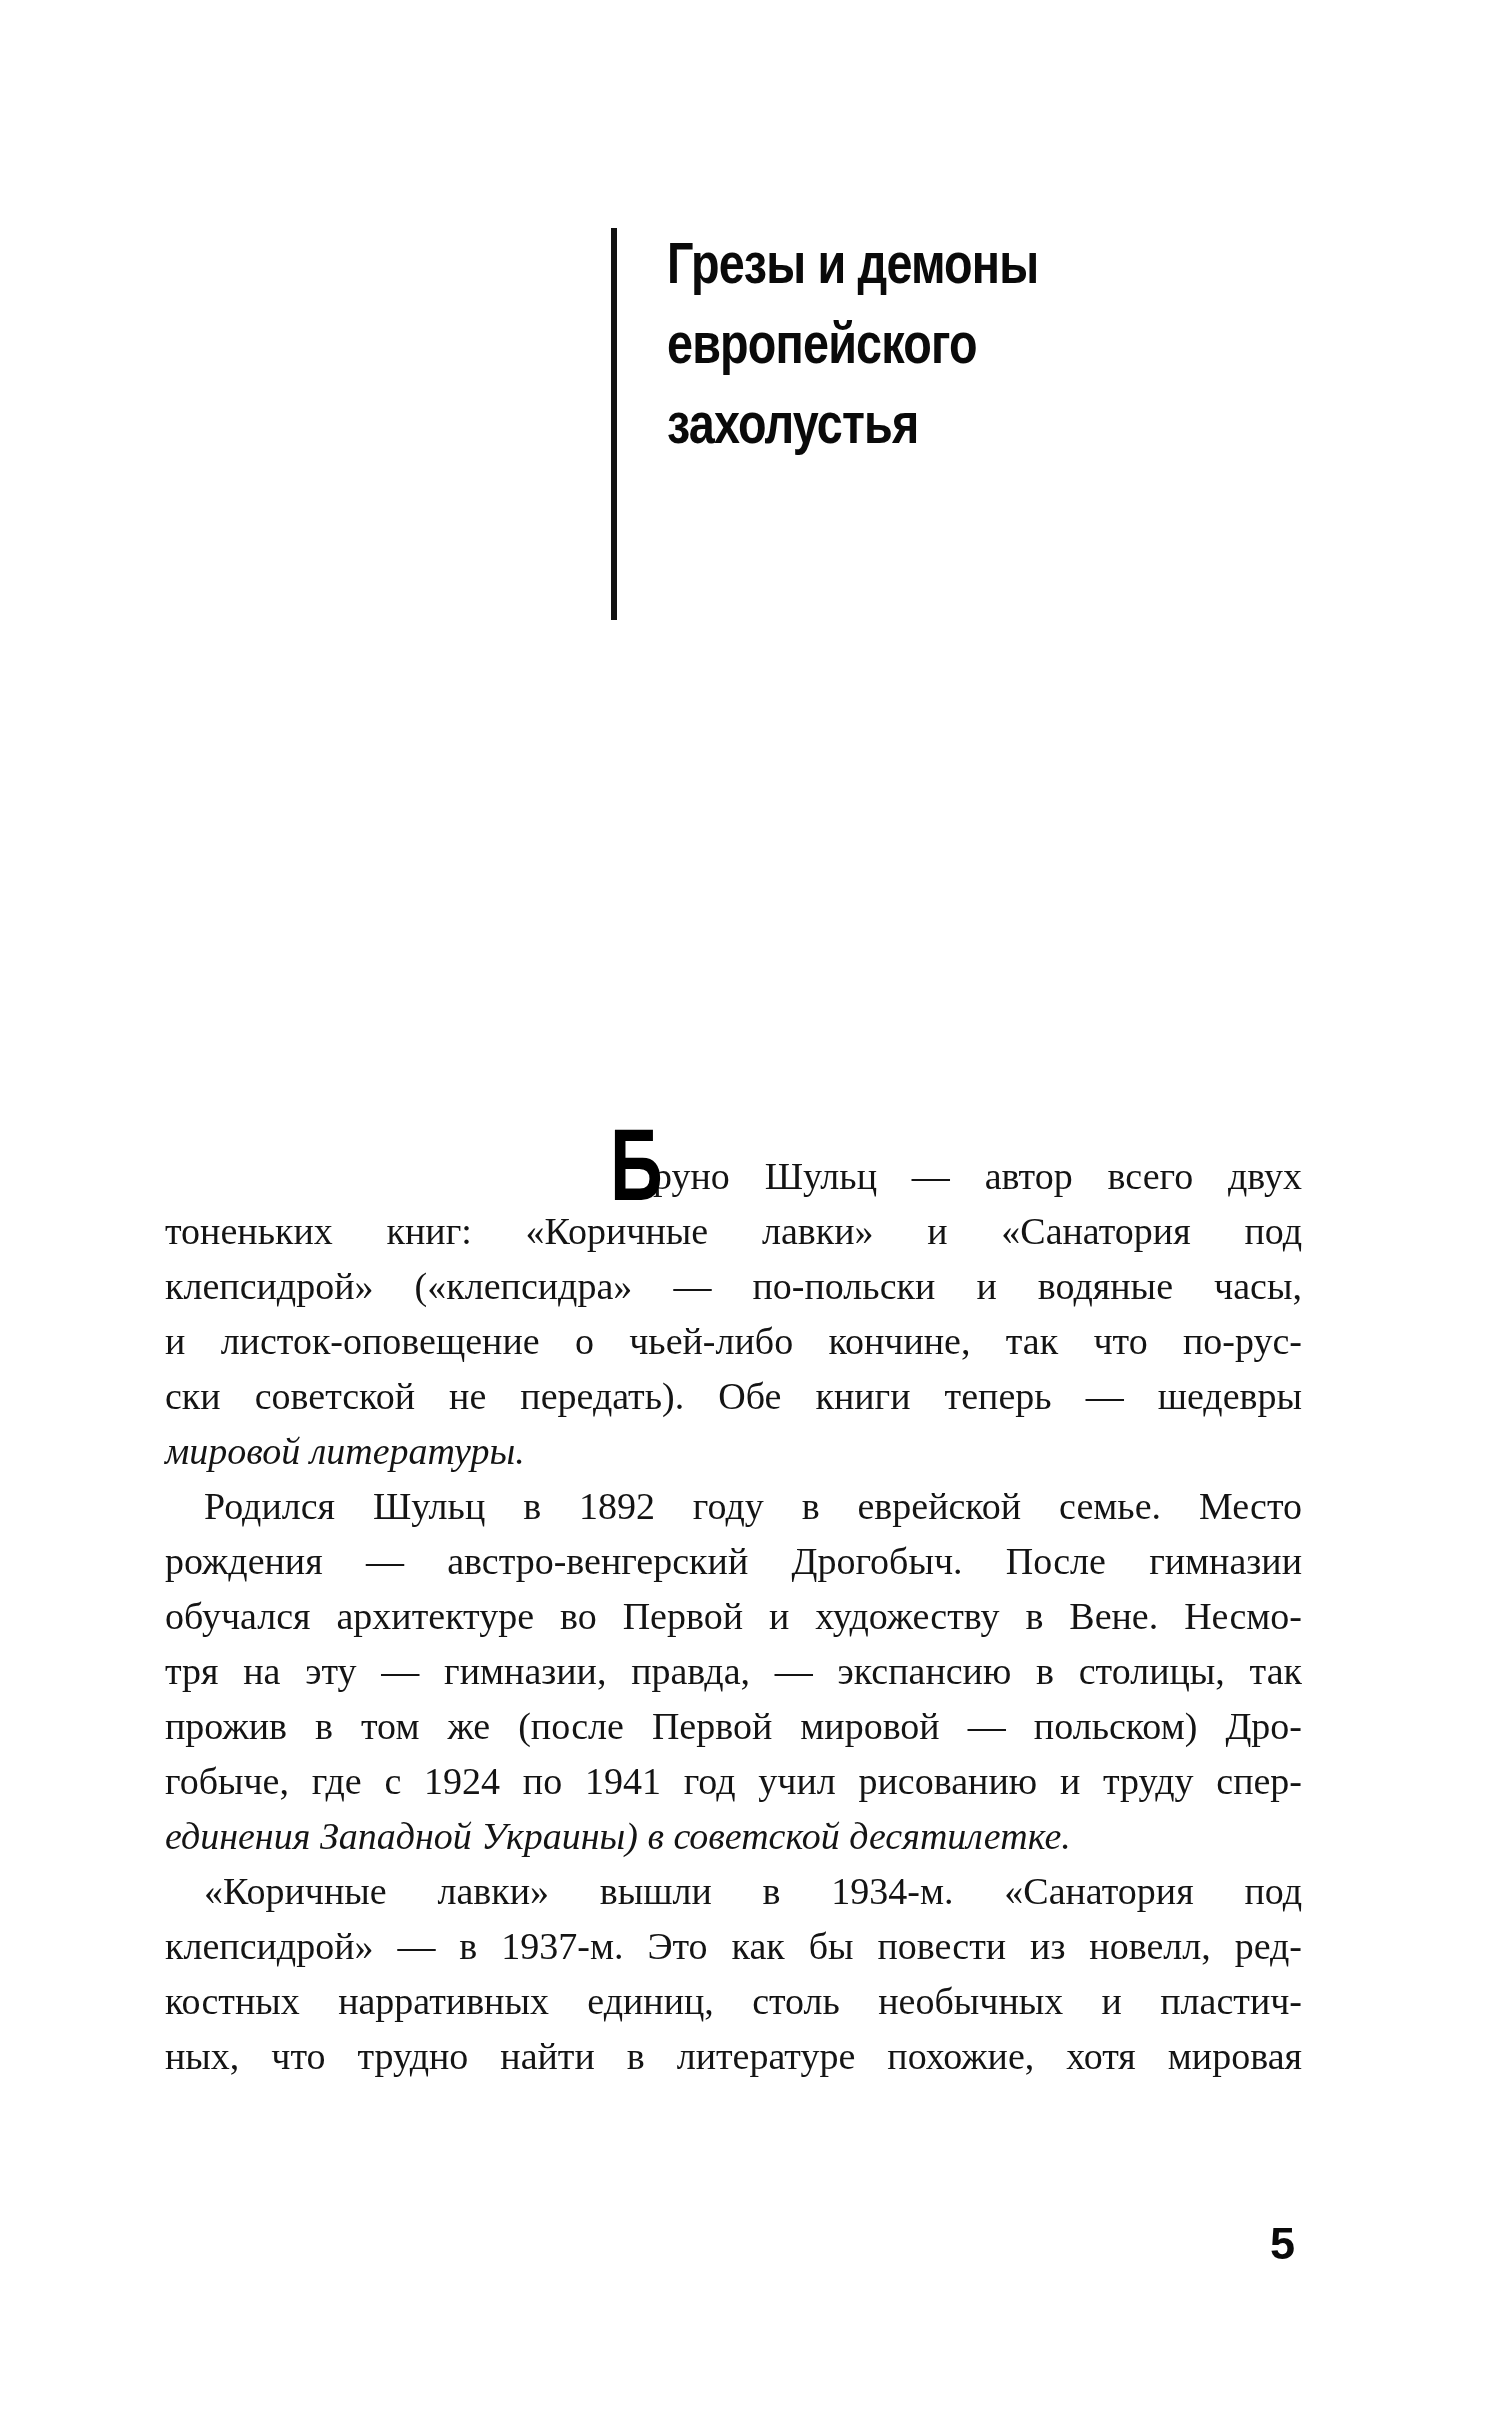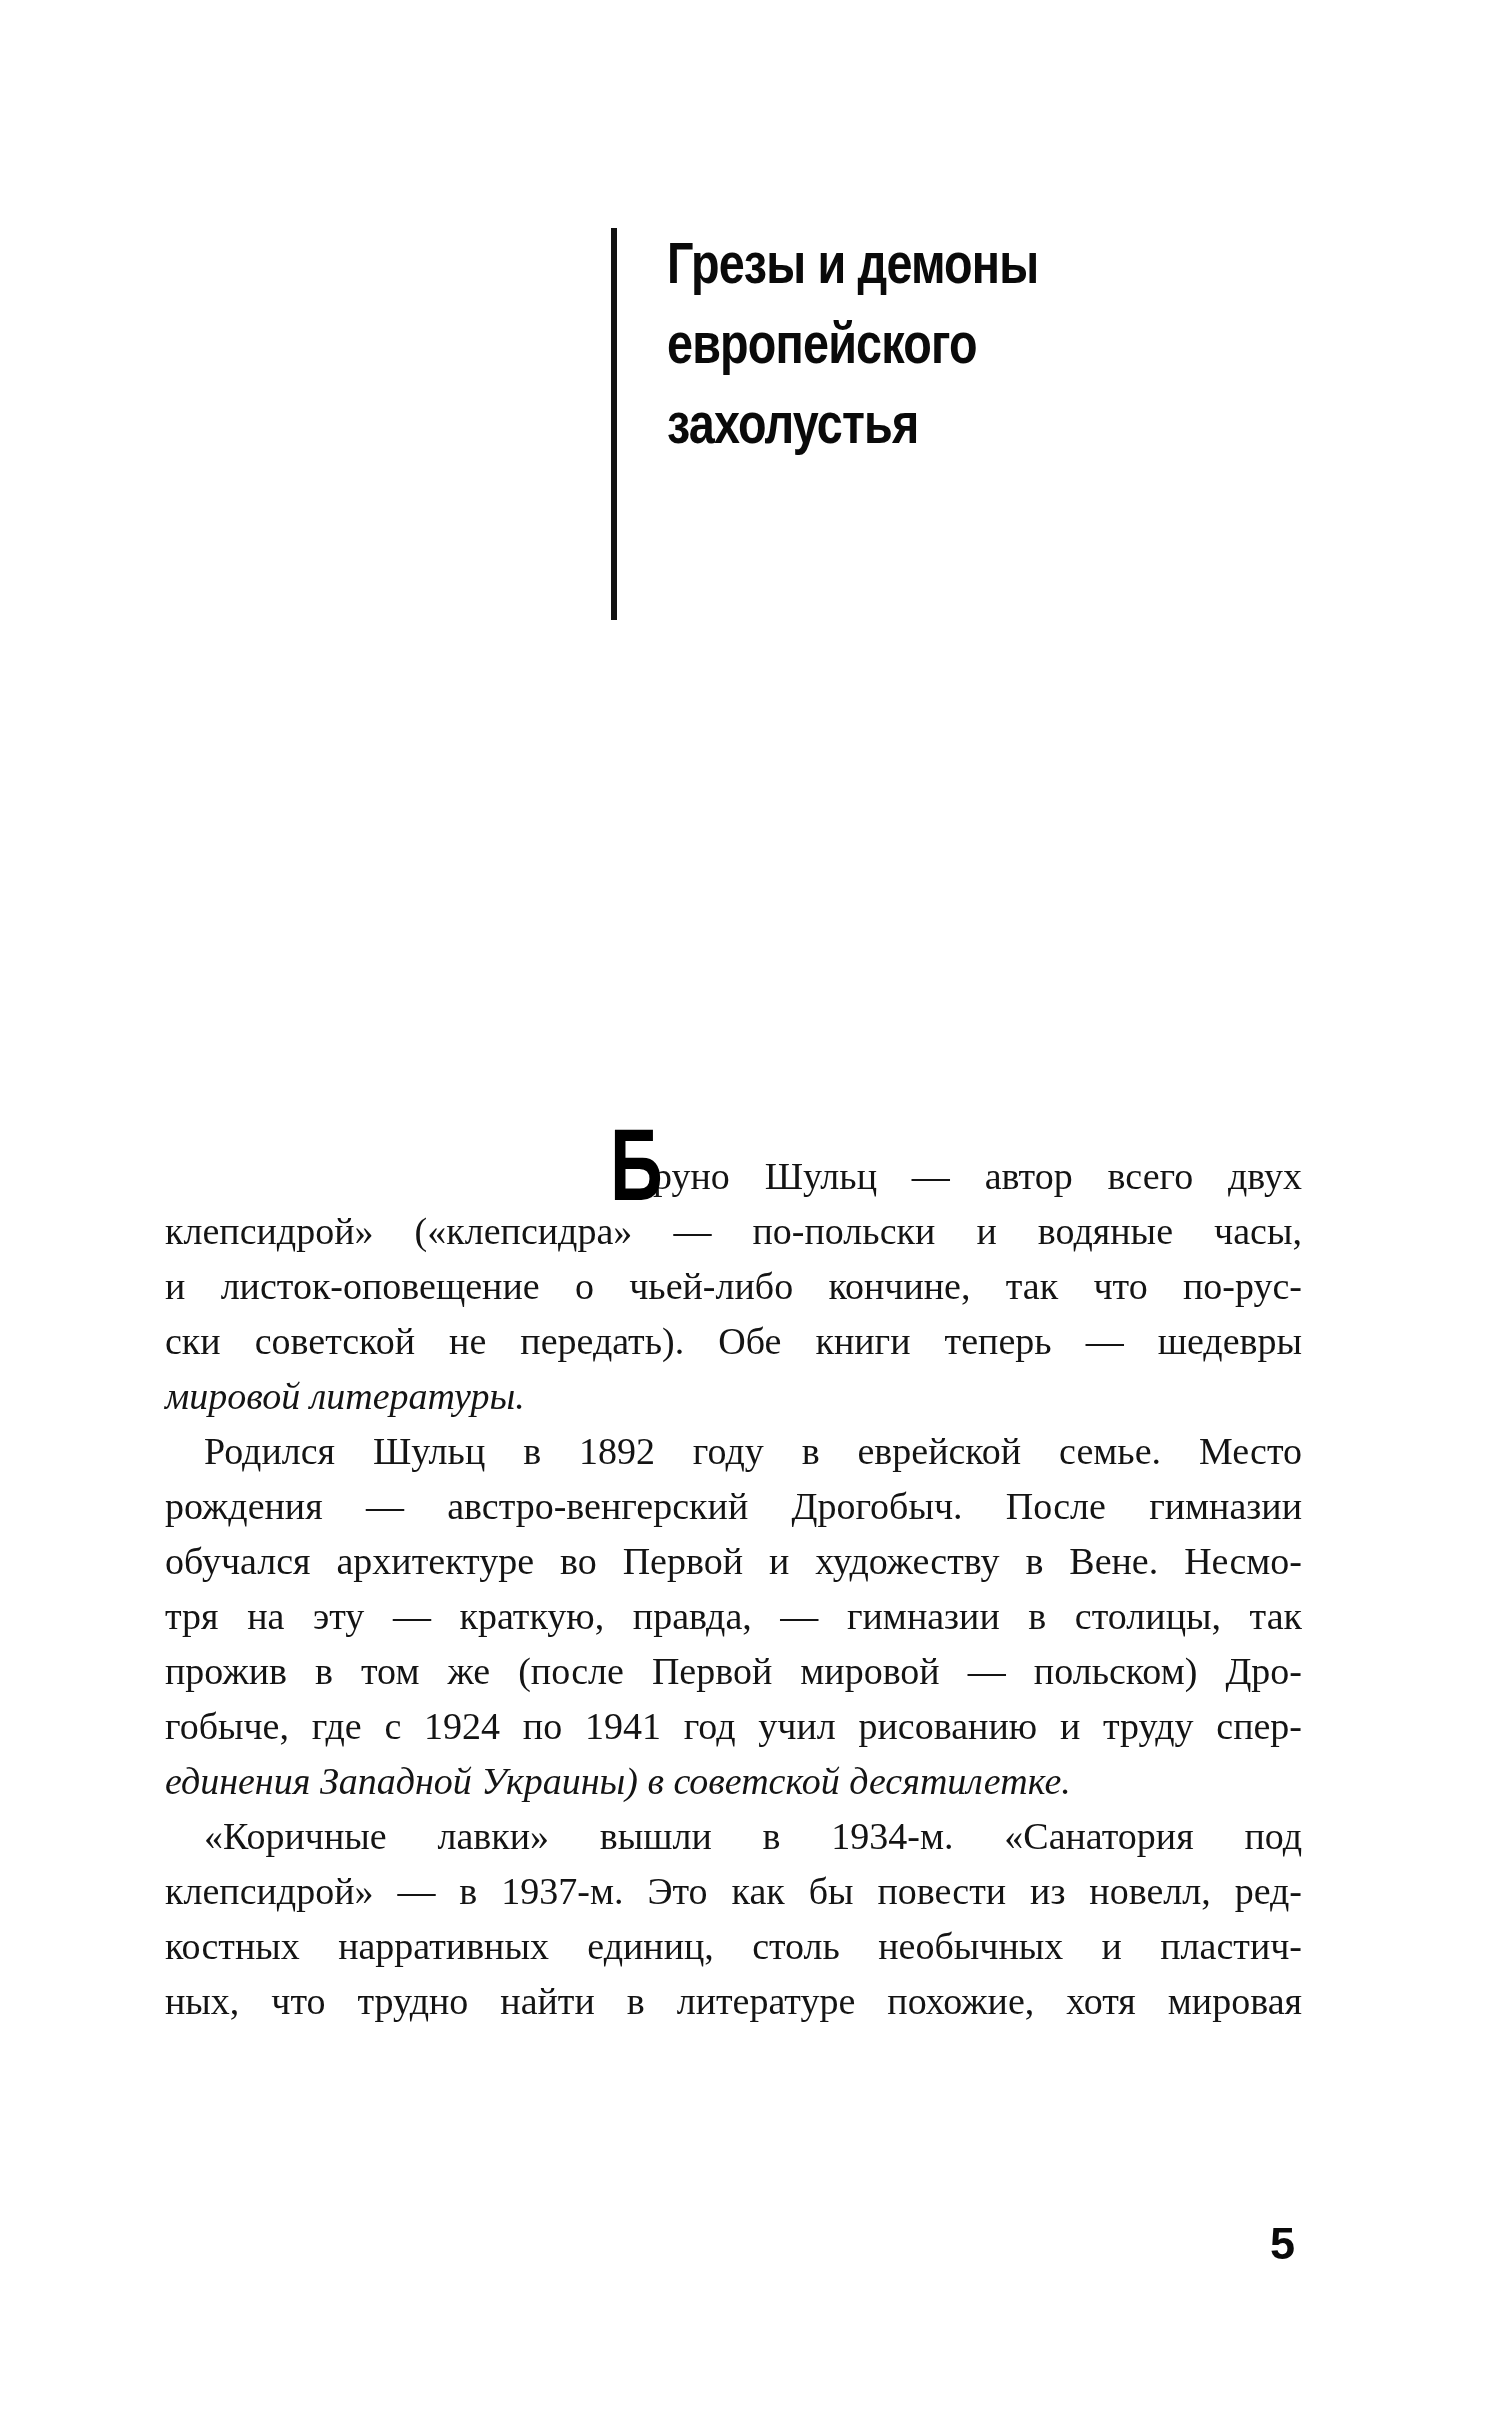--- a/index.html
+++ b/index.html
@@ -48,31 +48,32 @@
   <div>европейского</div>
   <div>захолустья</div>
 </div>
 
 <div class="body-text">
   <div>
     <span class="first-line">
       <span class="dropcap">Б</span>
       <span class="after-cap">руно Шульц — автор всего двух</span>
     </span>
+    <span class="line">тоненьких книг: «Коричные лавки» и «Санатория под</span>
     <span class="line">клепсидрой» («клепсидра» — по-польски и водяные часы,</span>
     <span class="line">и листок-оповещение о чьей-либо кончине, так что по-рус-</span>
     <span class="line">ски советской не передать). Обе книги теперь — шедевры</span>
     <span class="line last">мировой литературы.</span>
   </div>
 
   <div>
     <span class="line indent">Родился Шульц в 1892 году в еврейской семье. Место</span>
     <span class="line">рождения — австро-венгерский Дрогобыч. После гимназии</span>
     <span class="line">обучался архитектуре во Первой и художеству в Вене. Несмо-</span>
-    <span class="line">тря на эту — краткую, правда, — гимназии в столицы, так</span>
+    <span class="line">тря на эту — гимназии, правда, — экспансию в столицы, так</span>
     <span class="line">прожив в том же (после Первой мировой — польском) Дро-</span>
     <span class="line">гобыче, где с 1924 по 1941 год учил рисованию и труду спер-</span>
     <span class="line last">единения Западной Украины) в советской десятилетке.</span>
   </div>
 
   <div>
     <span class="line indent">«Коричные лавки» вышли в 1934-м. «Санатория под</span>
     <span class="line">клепсидрой» — в 1937-м. Это как бы повести из новелл, ред-</span>
     <span class="line">костных нарративных единиц, столь необычных и пластич-</span>
     <span class="line">ных, что трудно найти в литературе похожие, хотя мировая</span>

